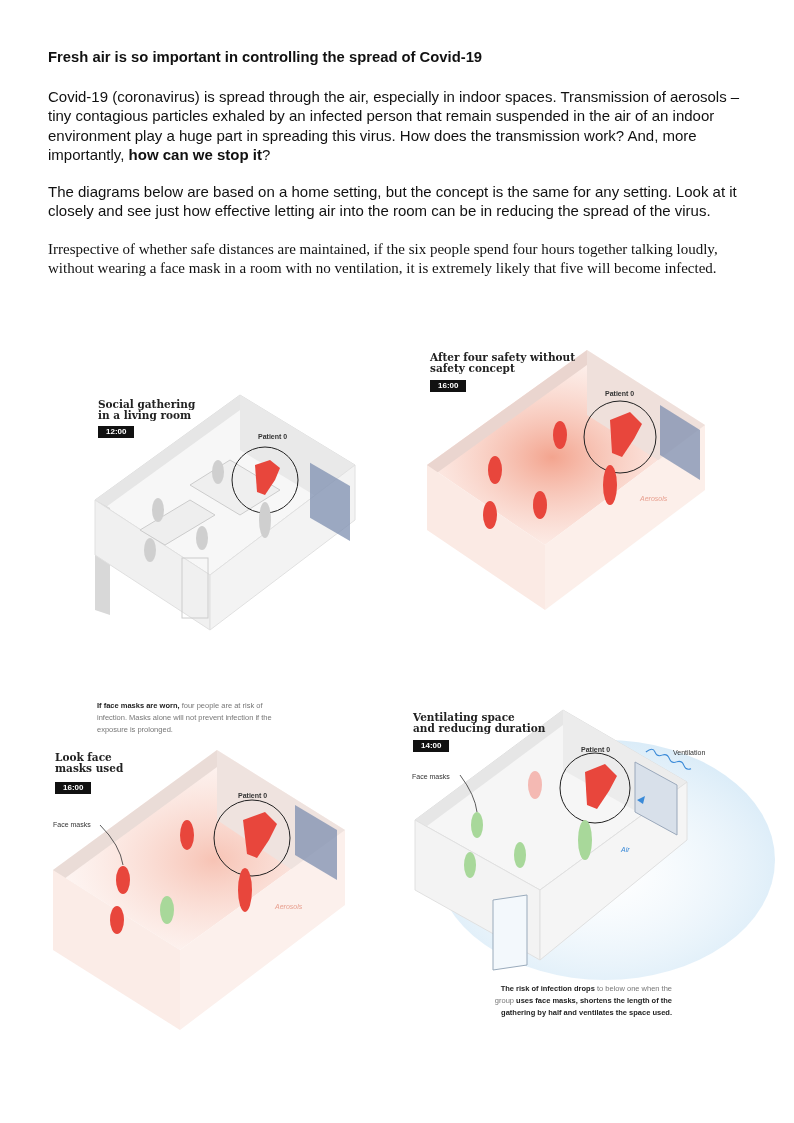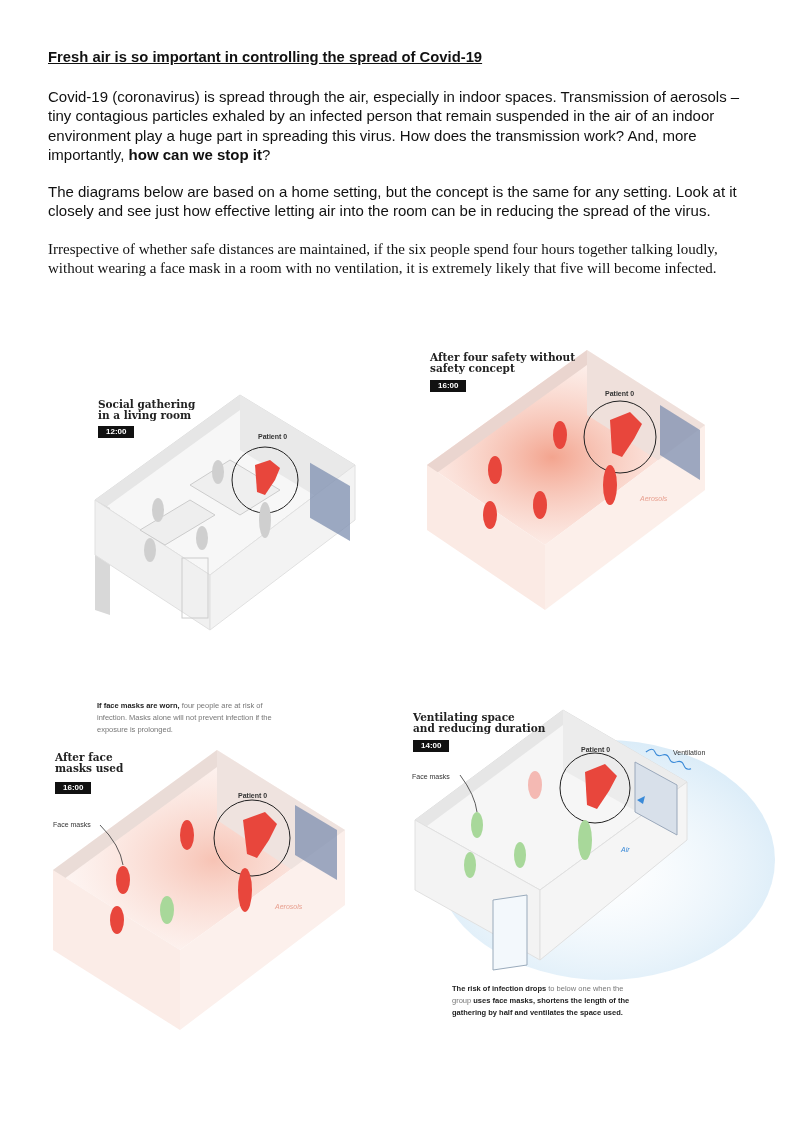--- a/index.html
+++ b/index.html
@@ -1,19 +1,19 @@
 <!DOCTYPE html>
 <html><head>
 <meta charset="utf-8">
 <style>
   * { box-sizing: border-box; margin: 0; padding: 0; }
   html, body { width: 794px; height: 1123px; background: #ffffff; overflow: hidden; }
   body { position: relative; font-family: "Liberation Sans", "DejaVu Sans", sans-serif; color: #000; }
   .text-block { position: absolute; left: 48px; width: 710px; font-size: 15px; line-height: 19.4px; color: #111; }
-  .title { top: 48px; font-weight: bold; text-decoration: underline; font-size: 14.8px; }
+  .title { top: 48px; font-weight: bold; font-size: 14.8px; }
   .p1 { top: 87px; }
   .p2 { top: 182px; }
   .p3 { top: 240px; font-family: Liberation Serif, serif; }
   .bold { font-weight: bold; }
 
   .panel { position: absolute; }
   .panel svg { position: absolute; left: 0; top: 0; overflow: visible; }
   .ptitle { position: absolute; font-family: "DejaVu Serif", "Liberation Serif", serif; font-size: 10.5px; line-height: 11px; color: #222; font-weight: 600; }
   .time { position: absolute; background: #111; color: #fff; font-family: "Liberation Sans", sans-serif; font-size: 8px; font-weight: bold; padding: 1px 8px; line-height: 10px; }
   .small { position: absolute; font-family: "Liberation Sans", sans-serif; font-size: 7px; color: #333; }
@@ -114,21 +114,21 @@
     <circle cx="207" cy="143" r="38" fill="none" stroke="#222" stroke-width="1"></circle>
     <path d="M198,125 l22,-8 l12,12 l-8,16 l-12,18 l-10,-4 z" fill="#e8463c"></path>
     <ellipse cx="142" cy="140" rx="7" ry="15" fill="#e8463c"></ellipse>
     <ellipse cx="78" cy="185" rx="7" ry="14" fill="#e8463c"></ellipse>
     <ellipse cx="72" cy="225" rx="7" ry="14" fill="#e8463c"></ellipse>
     <ellipse cx="122" cy="215" rx="7" ry="14" fill="#a8d89a"></ellipse>
     <ellipse cx="200" cy="195" rx="7" ry="22" fill="#e8463c"></ellipse>
     <path d="M55,130 Q75,150 78,170" fill="none" stroke="#333" stroke-width="0.8"></path>
   </svg>
   <div class="ptitle" style="left:10px; top:57px;">
-    <div>After face</div>
+    <div>Look face</div>
     <div>masks used</div>
   </div>
   <div class="time" style="left:10px; top:87px;">16:00</div>
   <div class="small bold-small" style="left:193px; top:97px;">Patient 0</div>
   <div class="small" style="left:8px; top:126px;">Face masks</div>
   <div class="small aerosols" style="left:230px; top:208px;">Aerosols</div>
 </div>
 
 <div class="panel" style="left:405px; top:700px; width:350px; height:325px;">
   <svg width="350" height="280">
@@ -159,18 +159,18 @@
   </svg>
   <div class="ptitle" style="left:8px; top:12px;">
     <div>Ventilating space</div>
     <div>and reducing duration</div>
   </div>
   <div class="time" style="left:8px; top:40px;">14:00</div>
   <div class="small bold-small" style="left:176px; top:46px;">Patient 0</div>
   <div class="small" style="left:268px; top:49px;">Ventilation</div>
   <div class="small" style="left:7px; top:73px;">Face masks</div>
   <div class="small air" style="left:216px; top:146px;">Air</div>
-  <div class="caption" style="left:47px; top:283px; width:220px;">
+  <div class="caption" style="left:47px; top:283px; width:220px;text-align:right;">
     <b>The risk of infection drops</b><span> to below one when the</span><br>
     <span>group </span><b>uses face masks, shortens the length of the</b><br>
     <b>gathering by half and ventilates the space used.</b>
   </div>
 </div>
 
 </body></html>

